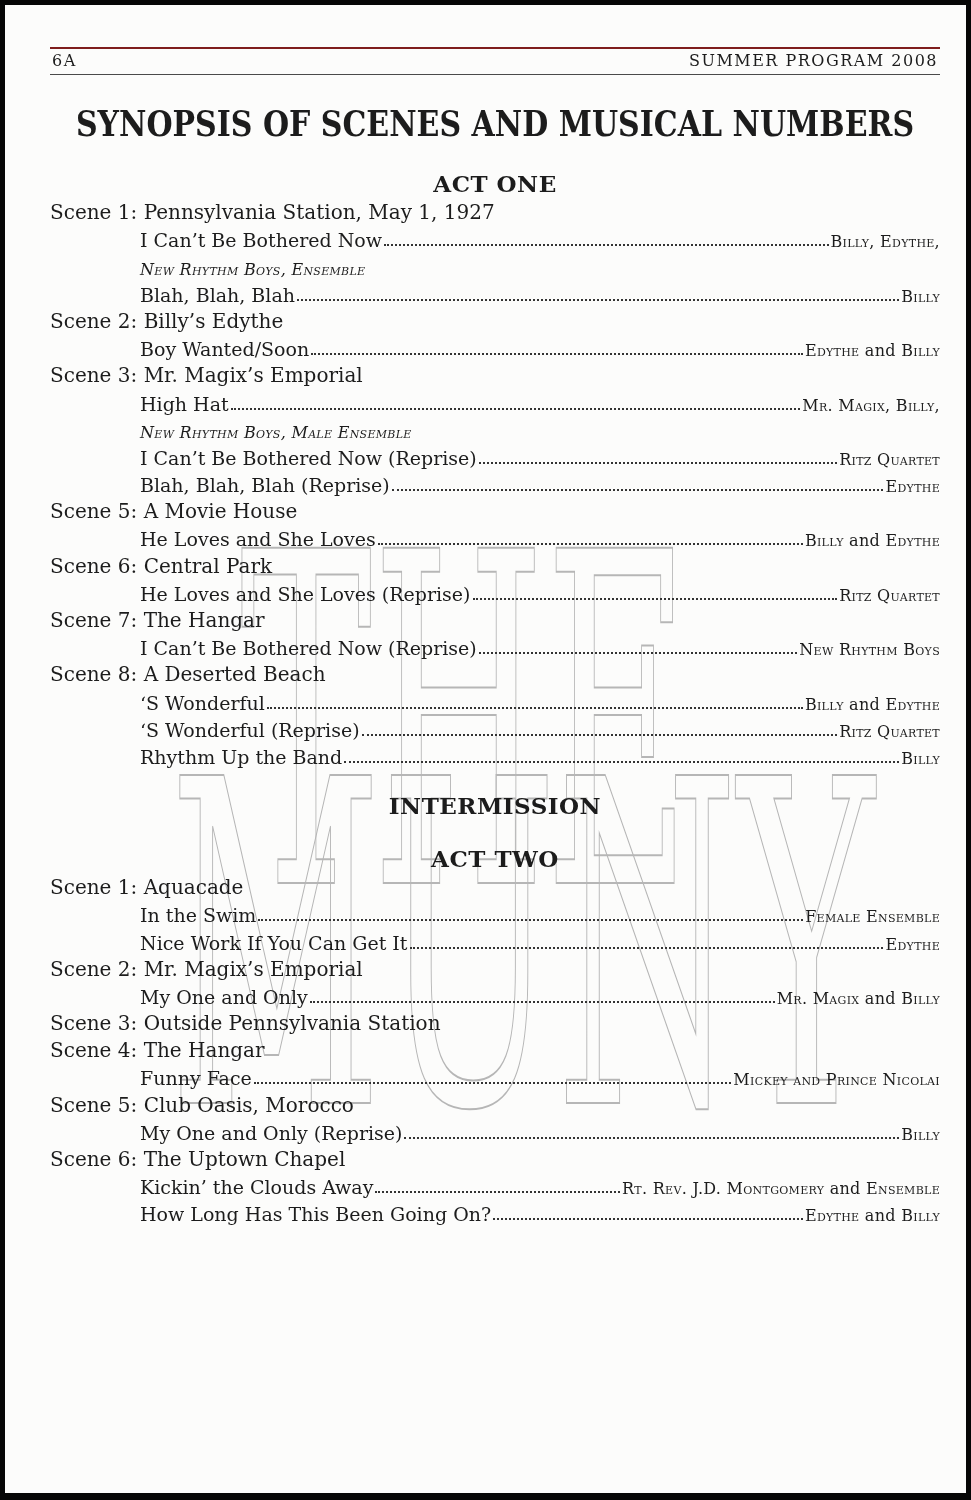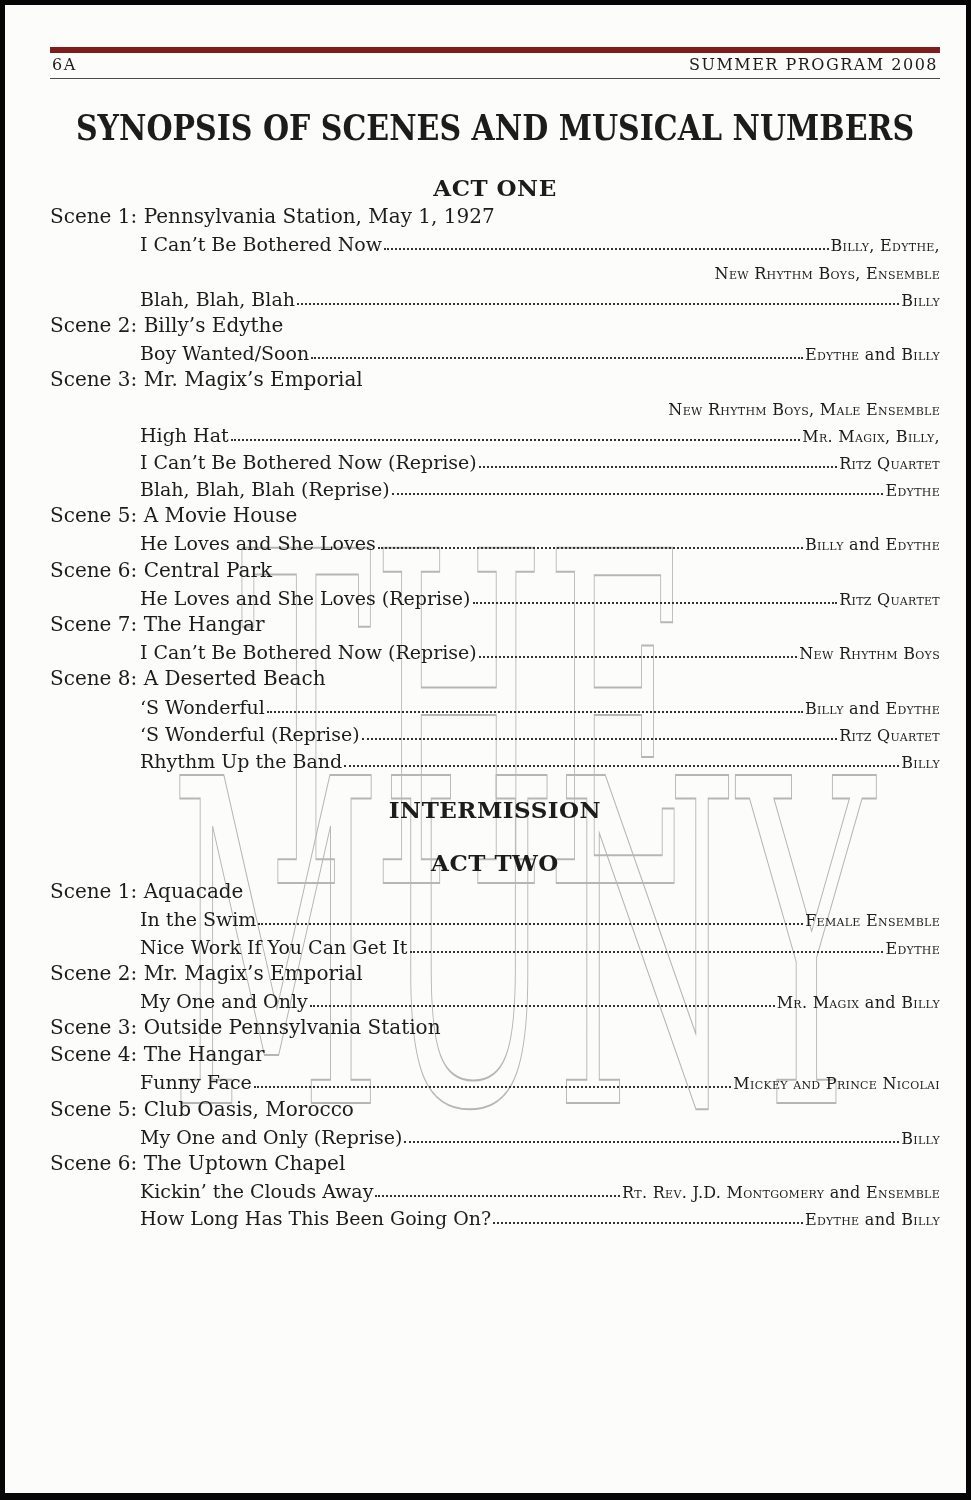--- a/index.html
+++ b/index.html
@@ -18,21 +18,21 @@
   .watermark{position:absolute;left:0;top:0;z-index:0;pointer-events:none;}
   .watermark text{
     font-family:"DejaVu Serif", serif;
     fill:none;
     stroke-width:2px;
   }
   
   .content{position:absolute;left:45px;width:890px;top:0;z-index:1;}
   .rule-header{
     margin-top:42px;
-    border-top:6px solid #7f1d1d;
+    border-top:2px solid #7f1d1d;
     border-bottom:1px solid #4a4a4a;
     padding:2px 2px 4px 2px;
     display:flex;justify-content:space-between;align-items:baseline;
     font-size:16px;letter-spacing:1.5px;
   }
   .page-title{
     margin-top:34px;
     text-align:center;
     font-size:30px;font-weight:bold;
     letter-spacing:0px;
@@ -59,21 +59,21 @@
   .song-title{white-space:nowrap;}
   .song-suffix{font-style:normal;white-space:pre;text-align:center;}
   .leader{
     flex:1 1 auto;
     border-bottom:2px dotted #333;
     margin:0 2px;
     margin-bottom:5px;
     min-width:12px;
   }
   .performers{white-space:pre;font-size:16px;letter-spacing:0.3px;}
-  .continuation-row{justify-content:flex-end;}
+  .continuation-row{font-style:italic;}
   .sc{font-variant:small-caps;}
   .pl{font-variant:normal;margin-top:10px;}
 </style>
 </head>
 <body>
 
 <div class="page">
 
   <svg class="watermark" width="971" height="1500" viewBox="0 0 971 1500" aria-hidden="true">
     <text x="460" y="878" text-anchor="middle" font-size="460" textLength="450" lengthAdjust="spacingAndGlyphs" stroke="#b6b6b6">THE</text>
@@ -112,27 +112,27 @@
             <span class="scene-label">Scene 2: Billy’s Edythe</span>
           </div>
           <div class="row song-row">
             <span class="song-title">Boy Wanted/Soon</span>
             <span class="leader"></span>
             <span class="performers"><span class="sc">Edythe</span><span class="pl"> and </span><span class="sc">Billy</span></span>
           </div>
           <div class="row scene-row">
             <span class="scene-label">Scene 3: Mr. Magix’s Emporial</span>
           </div>
+          <div class="row song-row">
+            <span class="song-title">High Hat</span>
+            <span class="leader"></span>
+            <span class="performers"><span class="sc">Mr. Magix, Billy,</span></span>
+          </div>
           <div class="row song-row continuation-row">
             <span class="performers"><span class="sc">New Rhythm Boys, Male Ensemble</span></span>
-          </div>
-          <div class="row song-row">
-            <span class="song-title">High Hat</span>
-            <span class="leader"></span>
-            <span class="performers"><span class="sc">Mr. Magix, Billy,</span></span>
           </div>
           <div class="row song-row">
             <span class="song-title">I Can’t Be Bothered Now</span>
             <span class="song-suffix"> (Reprise)</span>
             <span class="leader"></span>
             <span class="performers"><span class="sc">Ritz Quartet</span></span>
           </div>
           <div class="row song-row">
             <span class="song-title">Blah, Blah, Blah</span>
             <span class="song-suffix"> (Reprise)</span>

